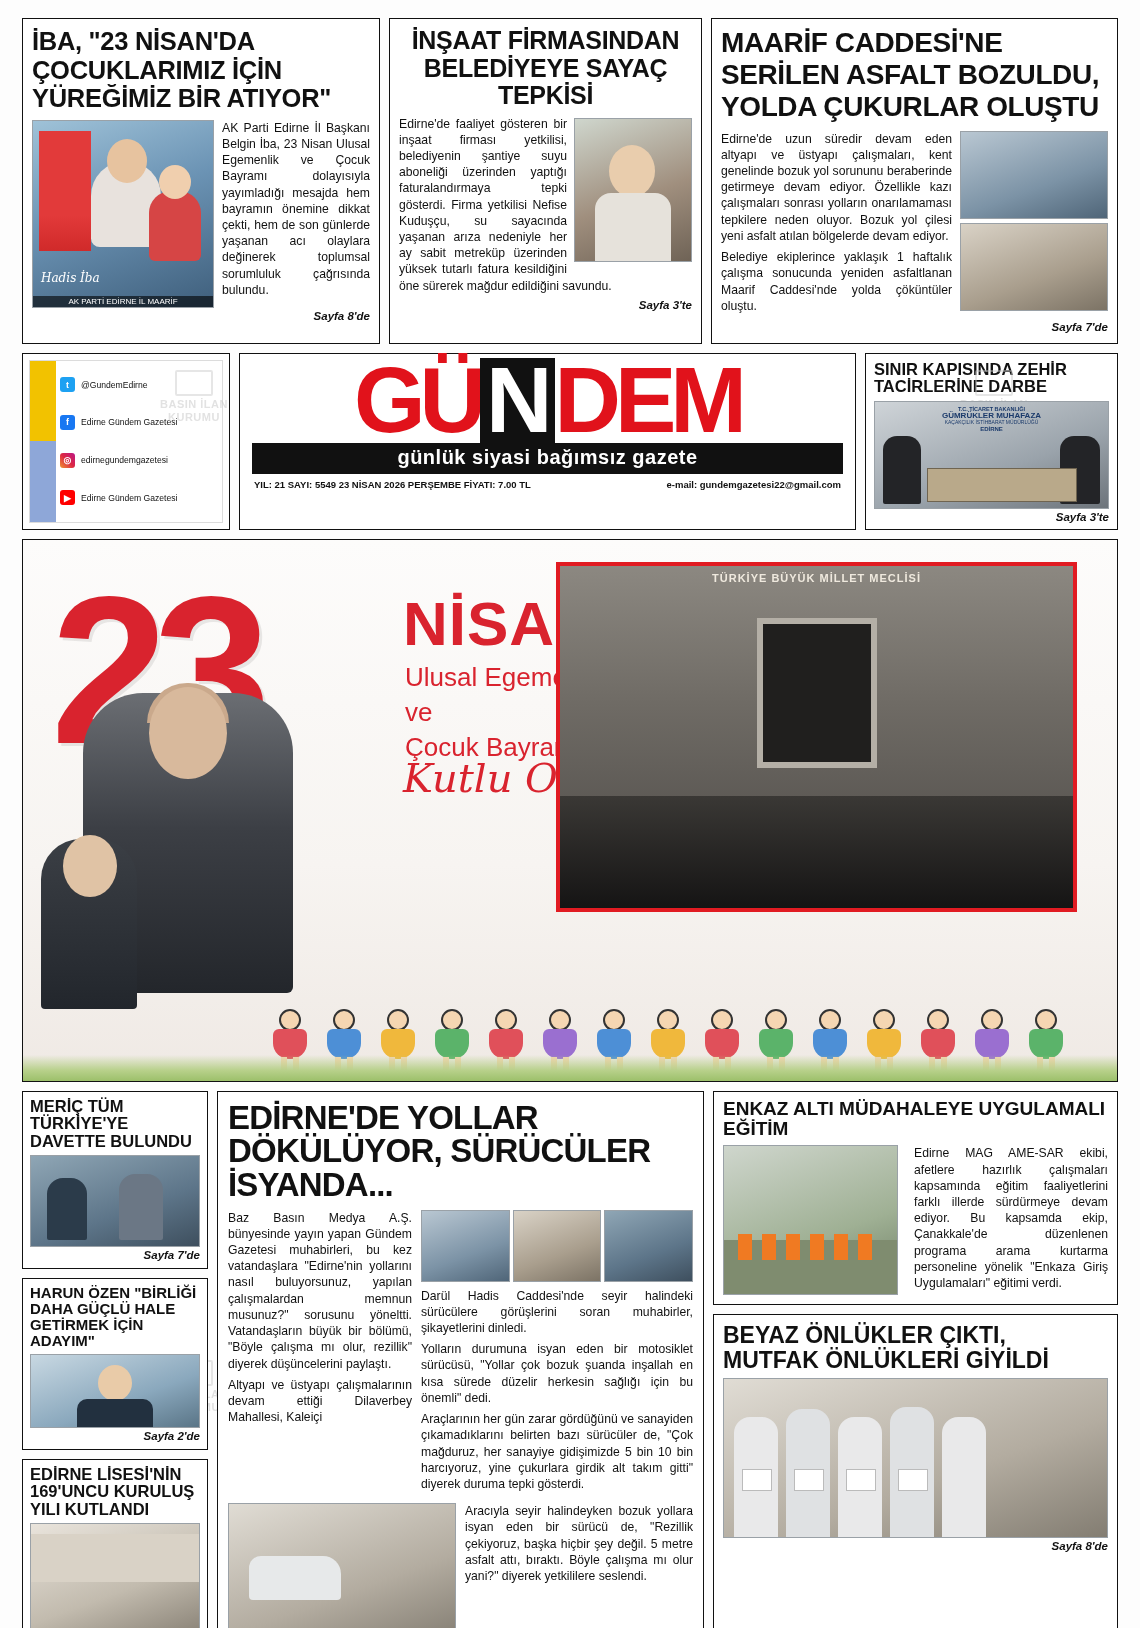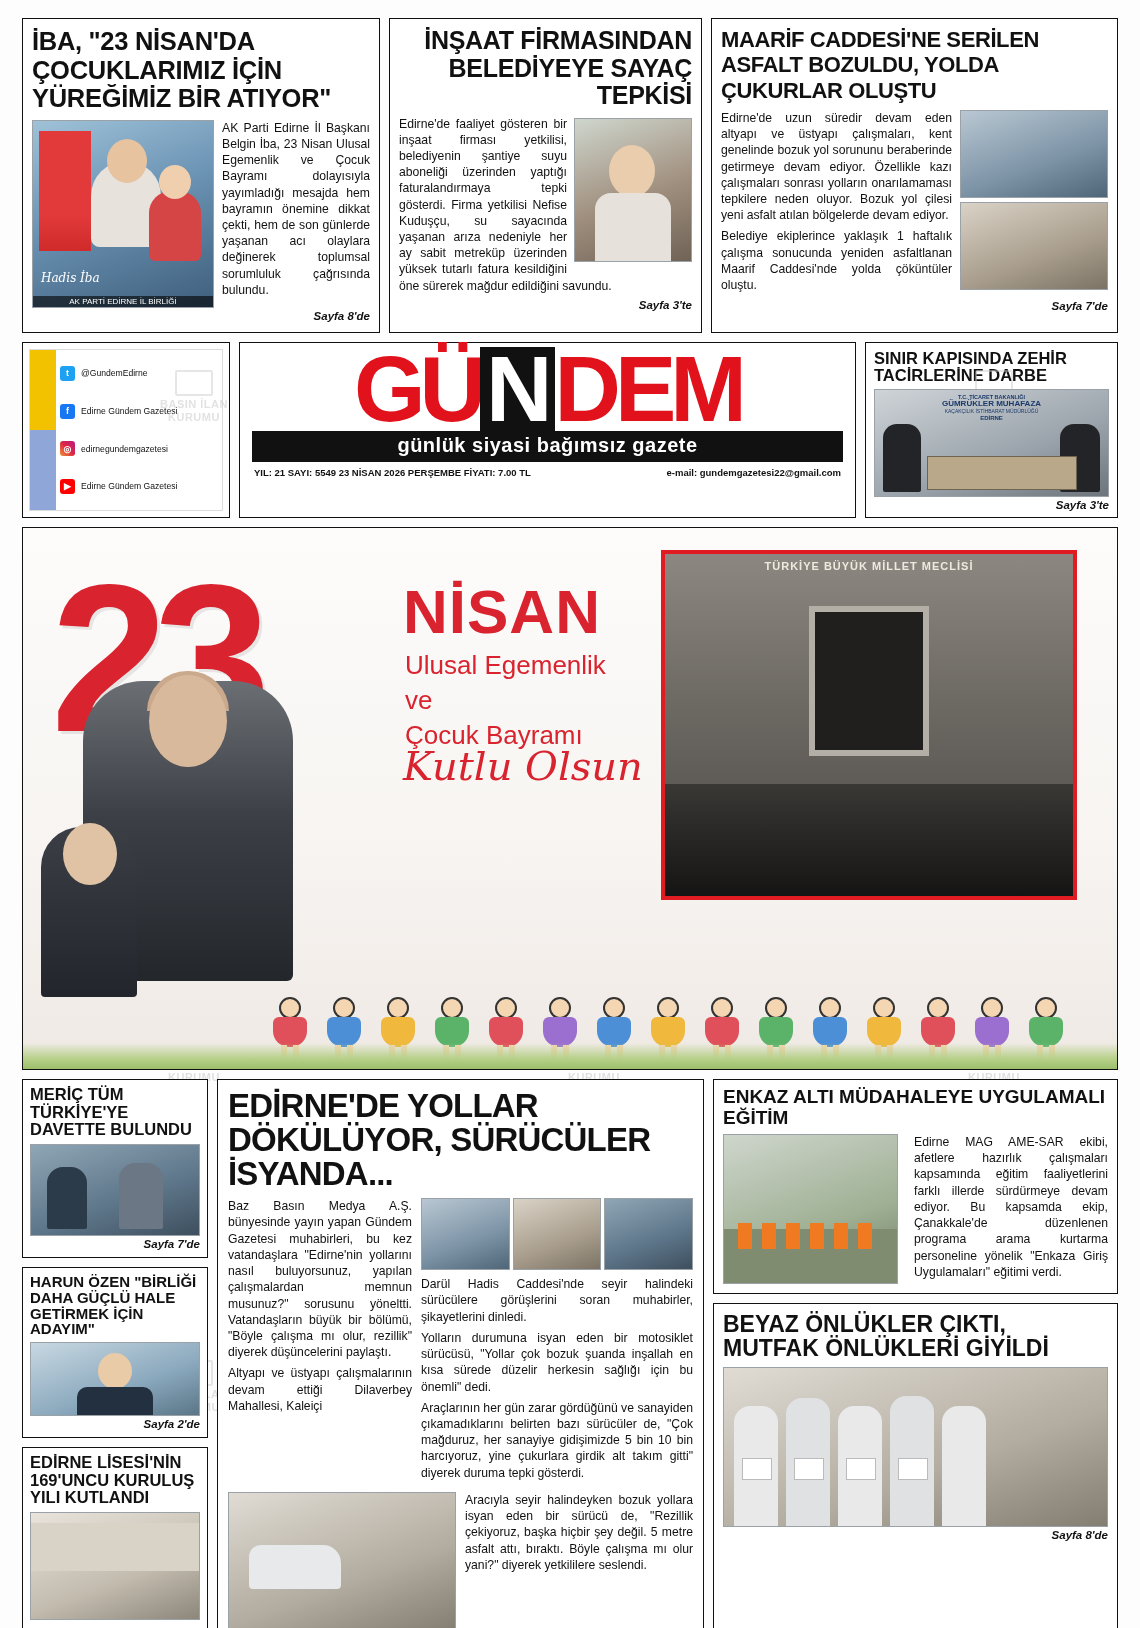--- a/index.html
+++ b/index.html
@@ -42,24 +42,24 @@
   .col-b { width:313px; }
 
   .pad { padding:8px 9px 10px; }
 
   h1.head-a {
     font-size:25.5px; line-height:1.12; margin:0 0 7px; font-weight:bold;
     letter-spacing:-0.3px;
   }
   h1.head-b {
     font-size:25px; line-height:1.1; margin:0 0 6px; font-weight:bold;
-    text-align:right; letter-spacing:-0.3px;
+    text-align:center; letter-spacing:-0.3px;
   }
   h1.head-c {
-    font-size:22px; line-height:1.15; margin:0 0 7px; font-weight:bold;
+    font-size:28px; line-height:1.15; margin:0 0 7px; font-weight:bold;
     letter-spacing:-0.4px;
   }
   .body-txt { font-size:12.2px; line-height:1.33; text-align:justify; }
   .body-txt p { margin:0 0 5px; }
   .sayfa { font-style:italic; font-weight:bold; font-size:11.5px; text-align:right; display:block; margin-top:2px;}
 
   .photo { background:#cdd3d8; position:relative; overflow:hidden; border:1px solid #9aa1a7; }
   .photo .cap { position:absolute; left:0; right:0; bottom:0; background:rgba(0,0,0,.6); color:#fff; font-size:8px; text-align:center; padding:1px 0; }
 
   
@@ -86,21 +86,21 @@
   .mr-head { font-size:16.5px; font-weight:bold; line-height:1.05; margin-bottom:5px; }
 
   
   .hero { margin-top:9px; border:1px solid #111; height:543px; position:relative; overflow:hidden;
           background:linear-gradient(180deg,#fdfcfb 0%, #f7f4f1 60%, #efe9e4 100%); z-index:1;}
   .hero-23 { position:absolute; left:28px; top:26px; font-size:210px; font-weight:bold; color:#d9232e; letter-spacing:-14px; line-height:1;
              text-shadow:3px 3px 0 rgba(0,0,0,.08);text-align:right; }
   .hero-nisan { position:absolute; left:380px; top:48px; font-size:62px; font-weight:bold; color:#d9232e; letter-spacing:1px;}
   .hero-sub { position:absolute; left:382px; top:120px; font-size:26px; color:#d9232e; line-height:1.35;}
   .hero-kutlu { position:absolute; left:380px; top:215px; font-size:40px; color:#d9232e; font-family:"DejaVu Serif", serif; font-style:italic;}
-  .hero-photo { position:absolute; right:40px; top:22px; width:416px; height:350px; border:4px solid #e11b22; background:#6e6a65; overflow:hidden;}
+  .hero-photo { position:absolute; right:40px; top:22px; width:521px; height:350px; border:4px solid #e11b22; background:#6e6a65; overflow:hidden;}
   .hp-top { position:absolute; top:6px; left:0; right:0; text-align:center; color:#efe9de; font-size:11px; font-weight:bold; letter-spacing:1px;}
   .hp-building { position:absolute; inset:0; background:
       linear-gradient(180deg,#8c8881 0%, #6f6b65 40%, #4b4845 100%);}
   .hp-door { position:absolute; left:50%; transform:translateX(-50%); top:52px; width:120px; height:150px; background:#201f1e; border:6px solid #b4afa6;}
   .hp-crowd { position:absolute; left:0; right:0; bottom:0; height:112px; background:linear-gradient(180deg,#3a3835,#151414);}
   .ataturk { position:absolute; left:60px; bottom:88px; width:210px; height:300px;
              background:linear-gradient(180deg,#6b6e73 0%,#3c3f45 45%,#23262b 100%); border-radius:60px 60px 6px 6px;}
   .ata-head { position:absolute; left:66px; top:-6px; width:78px; height:92px; background:#d8b99c; border-radius:50%;}
   .ata-hair { position:absolute; left:64px; top:-10px; width:82px; height:40px; background:#caa98c; border-radius:40px 40px 0 0;}
   .child { position:absolute; left:18px; bottom:72px; width:96px; height:170px; background:linear-gradient(180deg,#3b3f45,#22262c); border-radius:40px 40px 4px 4px;}
@@ -219,21 +219,21 @@
       <div class="pad">
         <h1 class="head-a">İBA, "23 NİSAN'DA ÇOCUKLARIMIZ İÇİN YÜREĞİMİZ BİR ATIYOR"</h1>
         <div style="display:flex; gap:8px;">
           <div class="photo" style="width:182px;height:188px;background:linear-gradient(160deg,#9fc2d8,#6b93b4 45%,#3f5f7c);">
             <div style="position:absolute;left:6px;top:10px;width:52px;height:120px;background:linear-gradient(180deg,#e23a3a 70%,#d02a2a);"></div>
             <div style="position:absolute;left:58px;top:40px;width:70px;height:86px;border-radius:40px 40px 10px 10px;background:#e8e2dd;"></div>
             <div style="position:absolute;left:74px;top:18px;width:40px;height:44px;border-radius:50%;background:#e7c39f;"></div>
             <div style="position:absolute;left:116px;top:70px;width:52px;height:70px;border-radius:22px 22px 6px 6px;background:#d64545;"></div>
             <div style="position:absolute;left:126px;top:44px;width:32px;height:34px;border-radius:50%;background:#f0cfae;"></div>
             <div style="position:absolute;left:8px;bottom:22px;font-family:'DejaVu Serif',serif;font-style:italic;color:#fff;font-size:12px;">Hadis İba</div>
-            <div class="cap">AK PARTİ EDİRNE İL BİRLİĞİ</div>
+            <div class="cap">AK PARTİ EDİRNE İL MAARİF</div>
           </div>
           <div class="body-txt" style="flex:1;">
             <p>AK Parti Edirne İl Başkanı Belgin İba, 23 Nisan Ulusal Egemenlik ve Çocuk Bayramı dolayısıyla yayımladığı mesajda hem bayramın önemine dikkat çekti, hem de son günlerde yaşanan acı olaylara değinerek toplumsal sorumluluk çağrısında bulundu.</p>
           </div>
         </div>
         <span class="sayfa">Sayfa 8'de</span>
       </div>
     </div>
 
     <div class="box col-b">

